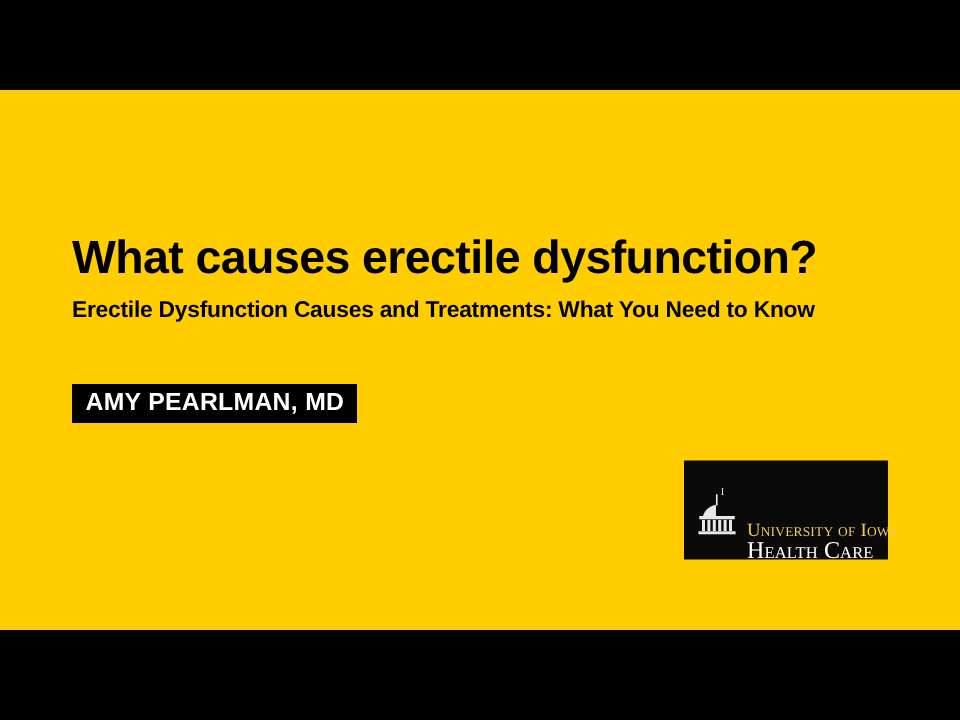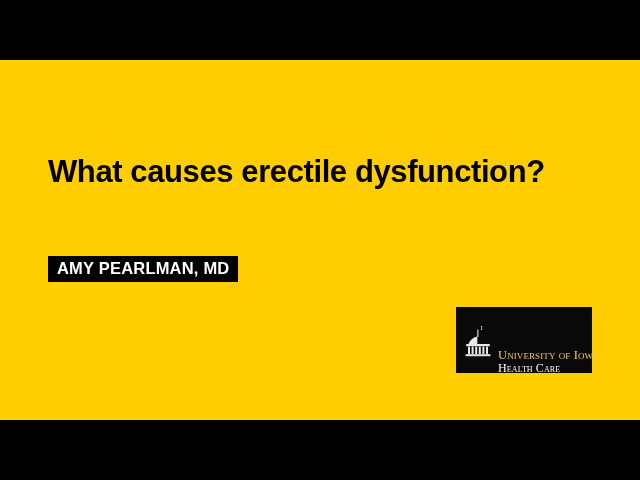--- a/index.html
+++ b/index.html
@@ -110,35 +110,36 @@
     margin-top: 43px;
   }
   #logo-line-university {
     color: #f2c75c;
     font-size: 12.5px;
     font-variant: small-caps;
     letter-spacing: 0.1px;
   }
   #logo-line-health {
     color: #ffffff;
-    font-size: 12px;
+    font-size: 16px;
     font-variant: small-caps;
     letter-spacing: 0.1px;
     margin-top: 1px;
   }
 </style>
 </head>
 <body>
 
 <div id="frame">
 
   <div id="slide-canvas">
 
     <div id="title-block">
       <h1 id="slide-title">What causes erectile dysfunction?</h1>
+      <div id="slide-subtitle">Erectile Dysfunction Causes and Treatments: What You Need to Know</div>
     </div>
 
     <div id="speaker-list">
       <div class="speaker-plate">AMY PEARLMAN, MD</div>
     </div>
 
   </div>
 
   <div id="logo-panel">
     <span id="logo-mark">

